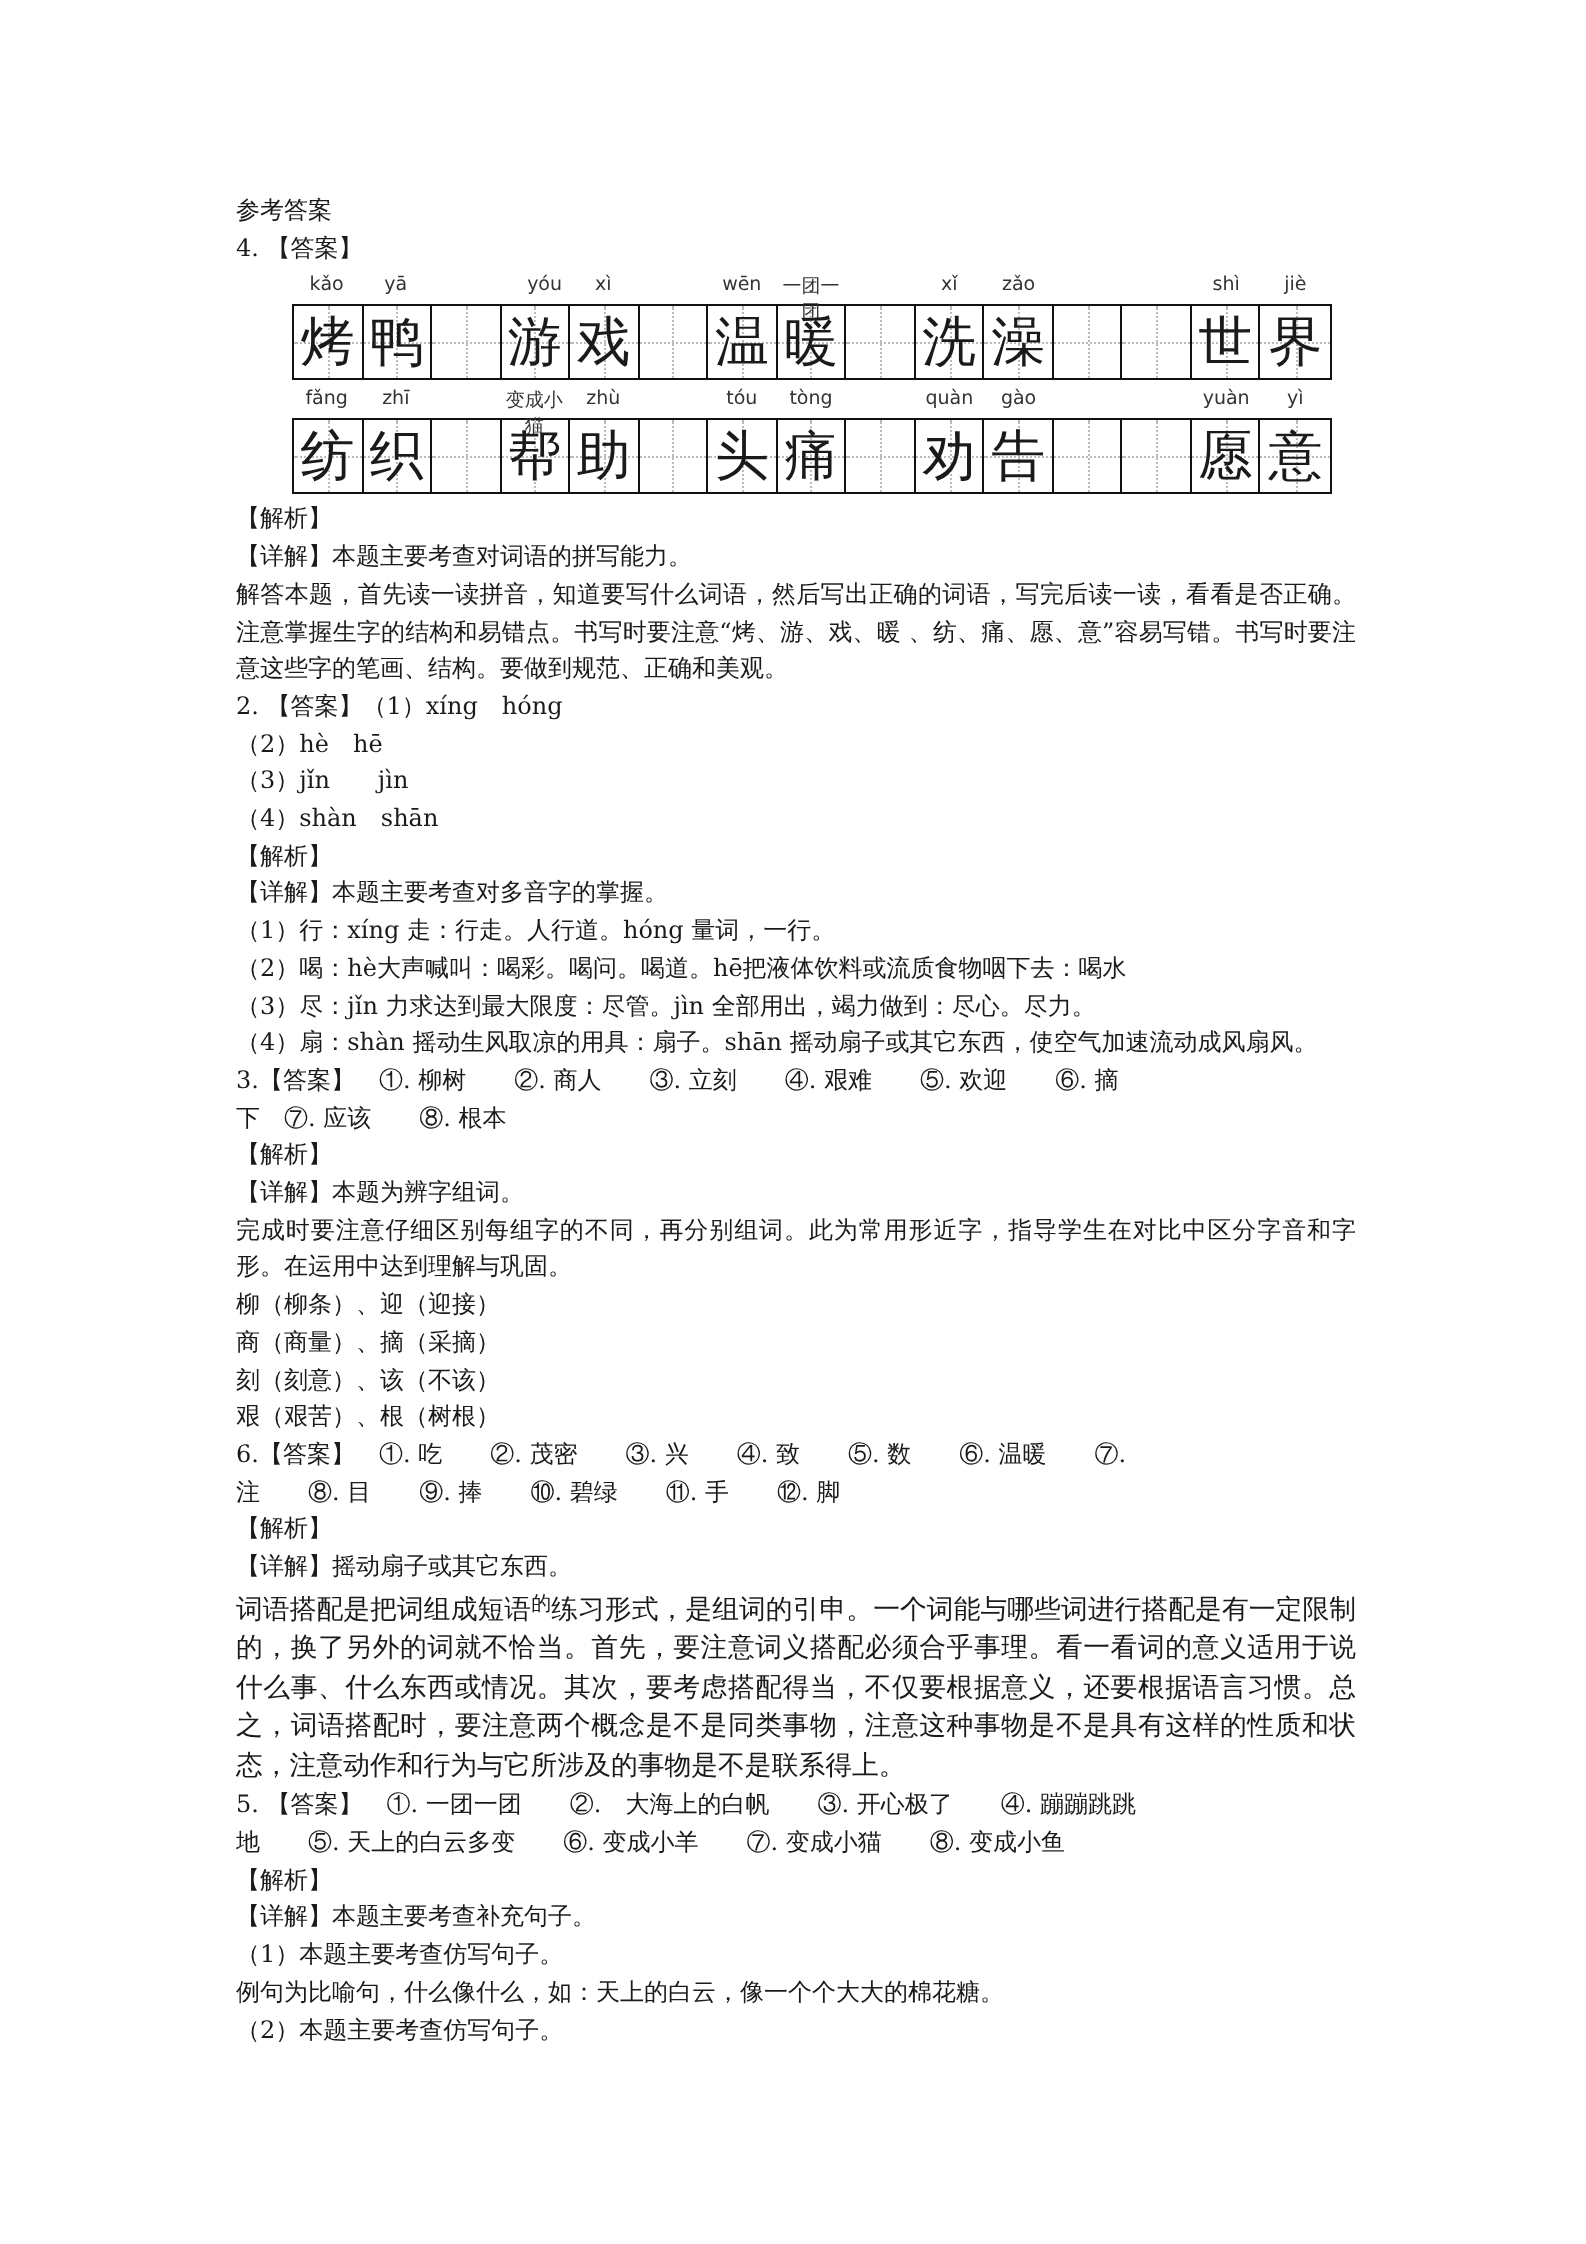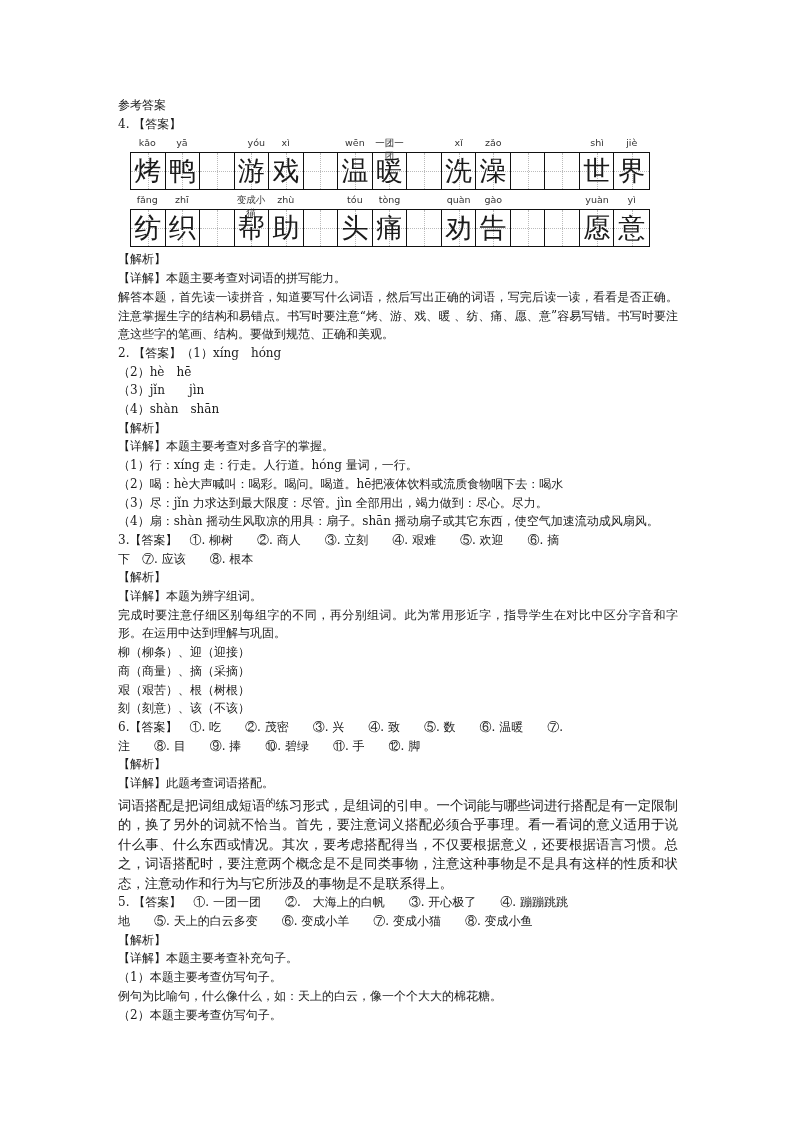--- a/index.html
+++ b/index.html
@@ -2,21 +2,21 @@
 <html><head>
 <meta charset="utf-8">
 <style>
   html, body { margin: 0; padding: 0; background: #ffffff; }
   body { width: 793px; height: 1122px; position: relative; overflow: hidden;
          font-family: "DejaVu Serif", "Liberation Serif", serif; color: #1a1a1a; }
   .page { position: absolute; left: 118px; top: 96px; width: 560px; }
   .line { font-size: 12px; line-height: 18.7px; white-space: nowrap; }
   .wrap { white-space: normal; text-align: justify; }
   .sup { font-size: 10px; vertical-align: 4px; }
-  .grid-wrap { position: relative; margin-left: 12px; width: 520px; }
+  .grid-wrap { position: relative; margin-left: 28px; width: 520px; }
   .pinyin-row { height: 19px; position: relative; font-family: "DejaVu Sans", sans-serif; font-size: 9.5px; color: #333; }
   .pinyin-row span { position: absolute; top: 4px; width: 34.6px; text-align: center; }
   .grid-row { display: flex; border: 1px solid #111; height: 38px; box-sizing: border-box; }
   .cell { width: 34.6px; height: 36px; box-sizing: border-box; position: relative;
           border-right: 1px solid #111; display: flex; align-items: center; justify-content: center;
           font-family: "DejaVu Serif", serif; font-size: 27px; }
   .cell:last-child { border-right: none; }
   .cell::before { content: ""; position: absolute; left: 0; right: 0; top: 50%; border-top: 1px dotted #bbb; }
   .cell::after { content: ""; position: absolute; top: 0; bottom: 0; left: 50%; border-left: 1px dotted #bbb; }
   .cell.blank { border-right: 1px solid #111; }
@@ -148,27 +148,27 @@
   <div class="line">（3）尽：jǐn 力求达到最大限度：尽管。jìn 全部用出，竭力做到：尽心。尽力。</div>
   <div class="line wrap">（4）扇：shàn 摇动生风取凉的用具：扇子。shān 摇动扇子或其它东西，使空气加速流动成风扇风。</div>
 
   <div class="line">3.【答案】　①. 柳树　　②. 商人　　③. 立刻　　④. 艰难　　⑤. 欢迎　　⑥. 摘</div>
   <div class="line">下　⑦. 应该　　⑧. 根本</div>
   <div class="line">【解析】</div>
   <div class="line">【详解】本题为辨字组词。</div>
   <div class="line wrap">完成时要注意仔细区别每组字的不同，再分别组词。此为常用形近字，指导学生在对比中区分字音和字形。在运用中达到理解与巩固。</div>
   <div class="line">柳（柳条）、迎（迎接）</div>
   <div class="line">商（商量）、摘（采摘）</div>
+  <div class="line">刻（刻意）、该（不该）</div>
   <div class="line">艰（艰苦）、根（树根）</div>
-  <div class="line">刻（刻意）、该（不该）</div>
 
   <div class="line">6.【答案】　①. 吃　　②. 茂密　　③. 兴　　④. 致　　⑤. 数　　⑥. 温暖　　⑦.</div>
   <div class="line">注　　⑧. 目　　⑨. 捧　　⑩. 碧绿　　⑪. 手　　⑫. 脚</div>
   <div class="line">【解析】</div>
-  <div class="line">【详解】此题考查词语搭配。</div>
+  <div class="line">【详解】摇动扇子或其它东西。</div>
   <div class="line wrap" style="font-size:13.4px; line-height:19.5px"><span>词语搭配是把词组成短语</span><span class="sup">的</span><span>练习形式，是组词的引申。一个词能与哪些词进行搭配是有一定限制的，换了另外的词就不恰当。首先，要注意词义搭配必须合乎事理。看一看词的意义适用于说什么事、什么东西或情况。其次，要考虑搭配得当，不仅要根据意义，还要根据语言习惯。总之，词语搭配时，要注意两个概念是不是同类事物，注意这种事物是不是具有这样的性质和状态，注意动作和行为与它所涉及的事物是不是联系得上。</span></div>
 
   <div class="line">5. 【答案】　①. 一团一团　　②.　大海上的白帆　　③. 开心极了　　④. 蹦蹦跳跳</div>
   <div class="line">地　　⑤. 天上的白云多变　　⑥. 变成小羊　　⑦. 变成小猫　　⑧. 变成小鱼</div>
   <div class="line">【解析】</div>
   <div class="line">【详解】本题主要考查补充句子。</div>
   <div class="line">（1）本题主要考查仿写句子。</div>
   <div class="line">例句为比喻句，什么像什么，如：天上的白云，像一个个大大的棉花糖。</div>
   <div class="line">（2）本题主要考查仿写句子。</div>
 </div>

